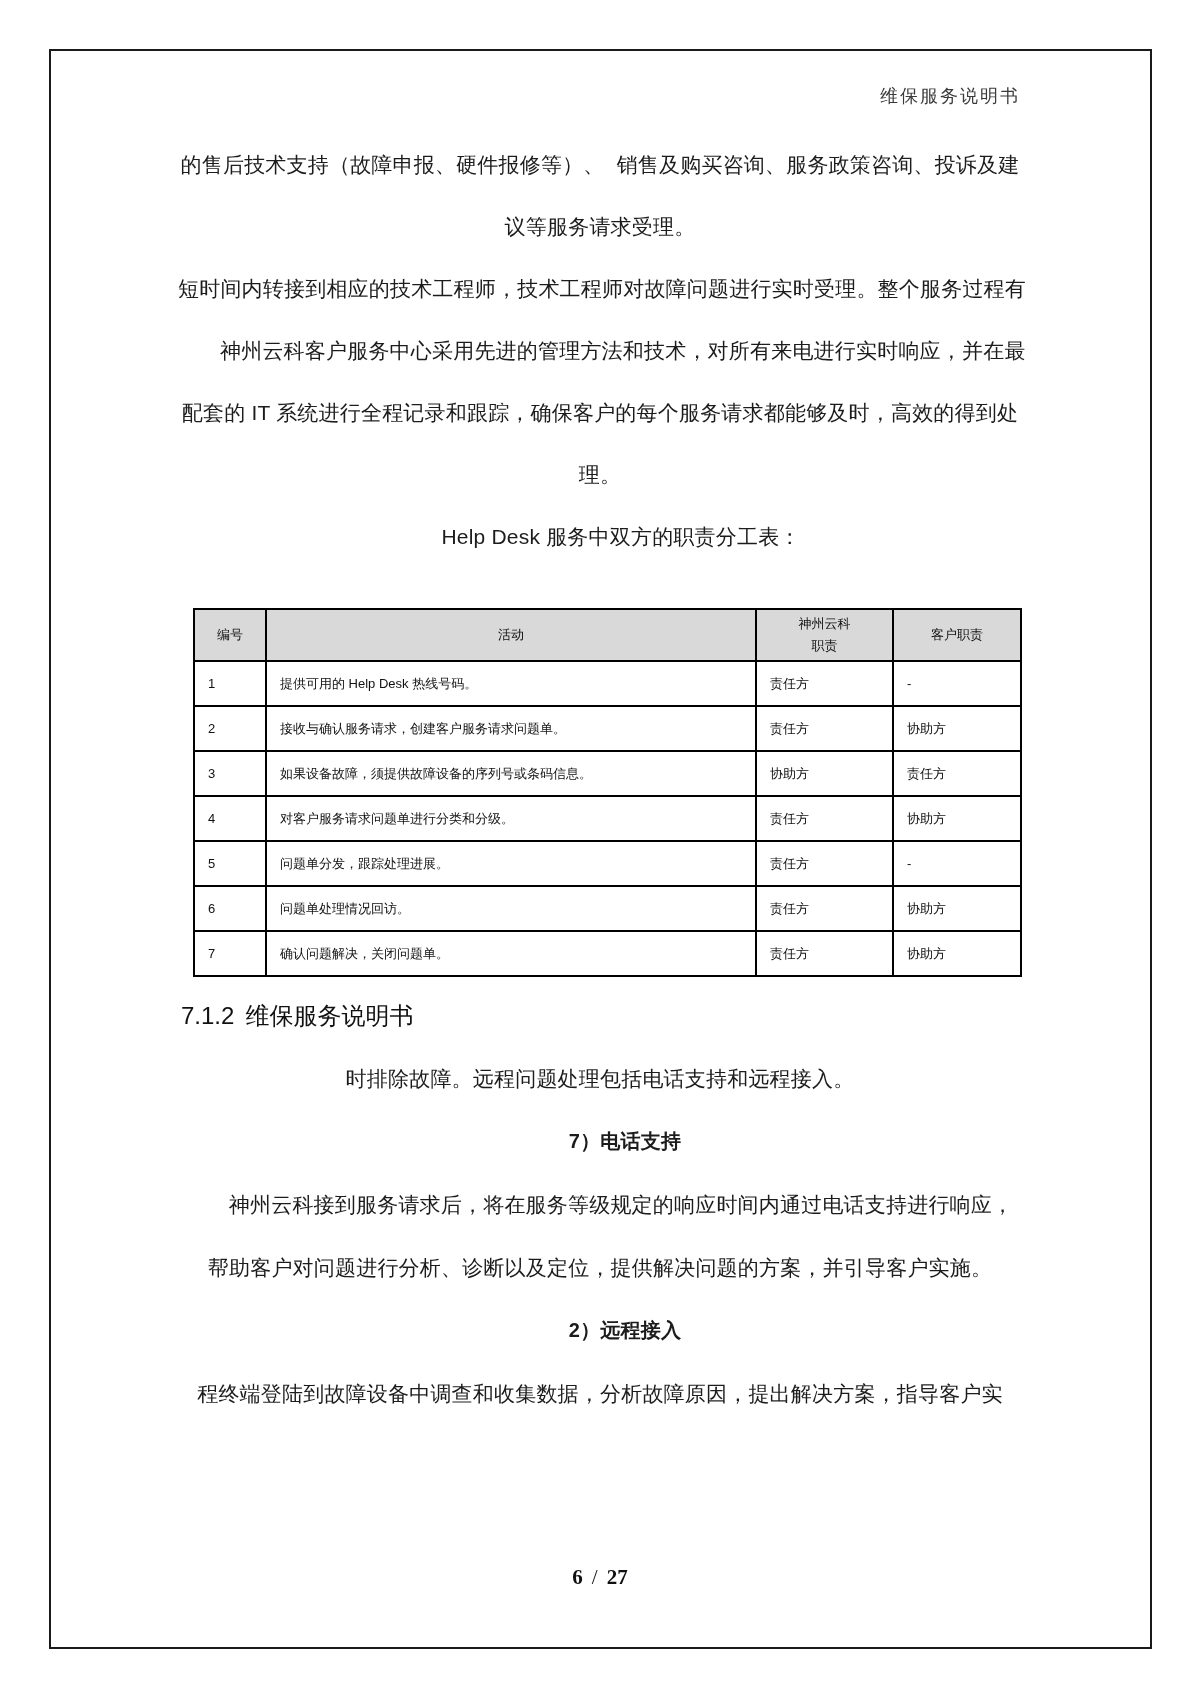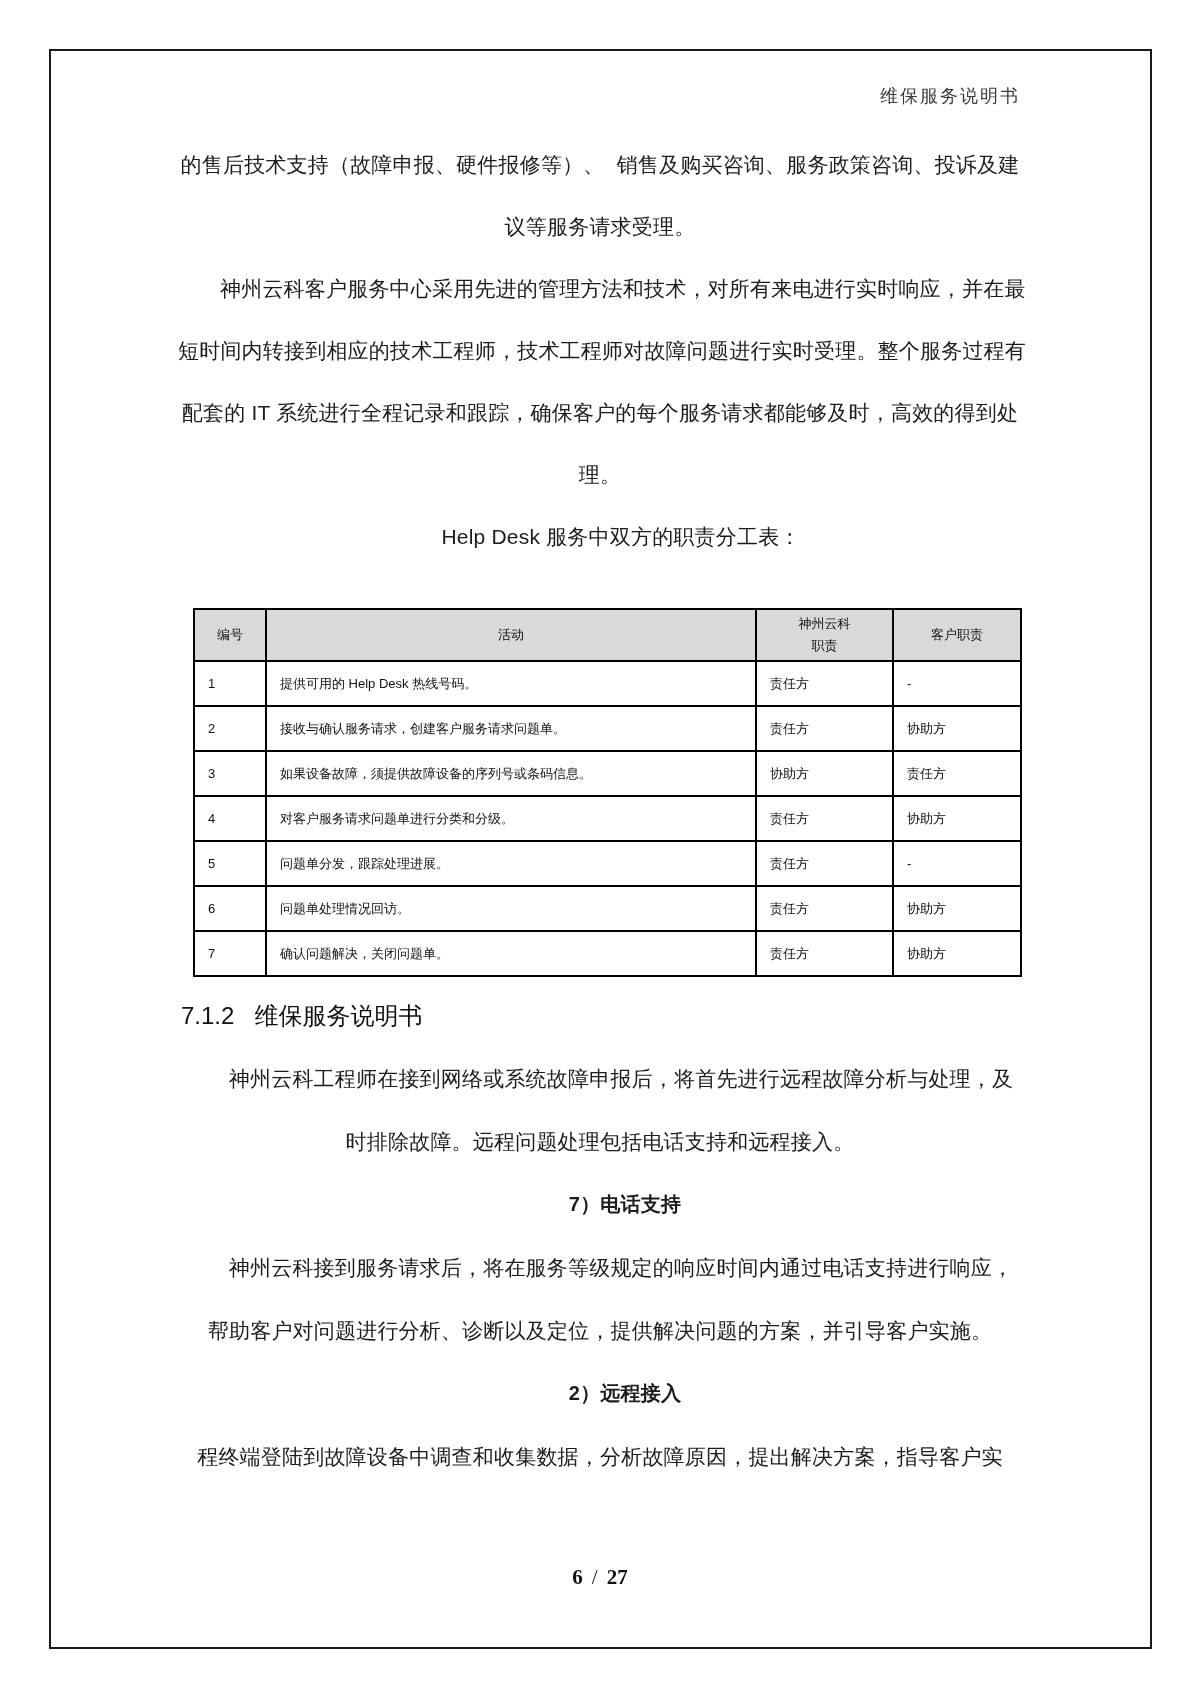--- a/index.html
+++ b/index.html
@@ -63,43 +63,43 @@
     background:#ffffff;
     text-align:left;
     padding-left:13px;
     white-space:nowrap;
   }
   .section-heading {
     position:absolute; left:181px; top:993px;
     font-size:24px; line-height:46px; color:#111;
     font-weight:400;
   }
-  .section-heading .sec-num { display:inline-block; margin-right:20px; }
+  .section-heading .sec-num { display:inline-block; margin-right:11px; }
   .doc-footer {
     position:absolute; left:0; top:1556px; width:1200px;
     text-align:center;
     font-family:"Liberation Serif","DejaVu Serif",serif;
     font-size:21px; line-height:42px; color:#111;
   }
   .doc-footer .pnum { font-weight:bold; }
   .doc-footer .psep { font-weight:400; margin:0 9px; }
 </style>
 </head>
 <body>
 
 <div class="page">
   <div class="page-border"></div>
 
   <div class="doc-header">维保服务说明书</div>
 
   <div class="text-block block-top">
     <div class="line">的售后技术支持（故障申报、硬件报修等）、  销售及购买咨询、服务政策咨询、投诉及建</div>
     <div class="line">议等服务请求受理。</div>
+    <div class="line">短时间内转接到相应的技术工程师，技术工程师对故障问题进行实时受理。整个服务过程有</div>
     <div class="line indent">神州云科客户服务中心采用先进的管理方法和技术，对所有来电进行实时响应，并在最</div>
-    <div class="line">短时间内转接到相应的技术工程师，技术工程师对故障问题进行实时受理。整个服务过程有</div>
     <div class="line">配套的 IT 系统进行全程记录和跟踪，确保客户的每个服务请求都能够及时，高效的得到处</div>
     <div class="line">理。</div>
     <div class="line indent">Help Desk 服务中双方的职责分工表：</div>
   </div>
 
   <table class="resp-table">
     <colgroup>
       <col class="c-no">
         <col class="c-act">
         <col class="c-szyk">
@@ -158,21 +158,20 @@
         <td>协助方</td>
       </tr>
     </tbody>
   </table>
 
   <div class="section-heading">
     <span class="sec-num">7.1.2</span><span>维保服务说明书</span>
   </div>
 
   <div class="text-block block-bottom">
-    <div class="line indent">神州云科工程师在接到网络或系统故障申报后，将首先进行远程故障分析与处理，及</div>
     <div class="line">时排除故障。远程问题处理包括电话支持和远程接入。</div>
     <div class="line subhead">7）电话支持</div>
     <div class="line indent">神州云科接到服务请求后，将在服务等级规定的响应时间内通过电话支持进行响应，</div>
     <div class="line">帮助客户对问题进行分析、诊断以及定位，提供解决问题的方案，并引导客户实施。</div>
     <div class="line subhead">2）远程接入</div>
     <div class="line">程终端登陆到故障设备中调查和收集数据，分析故障原因，提出解决方案，指导客户实</div>
   </div>
 
   <div class="doc-footer">
     <span class="pnum">6</span><span class="psep">/</span><span class="pnum">27</span>

